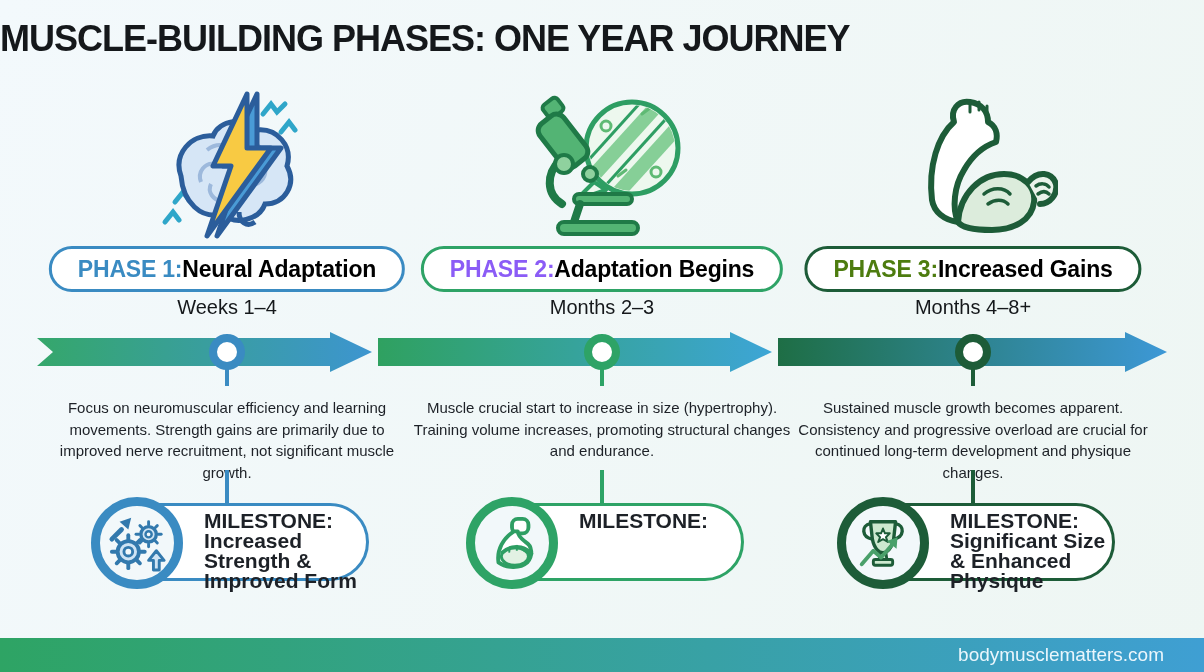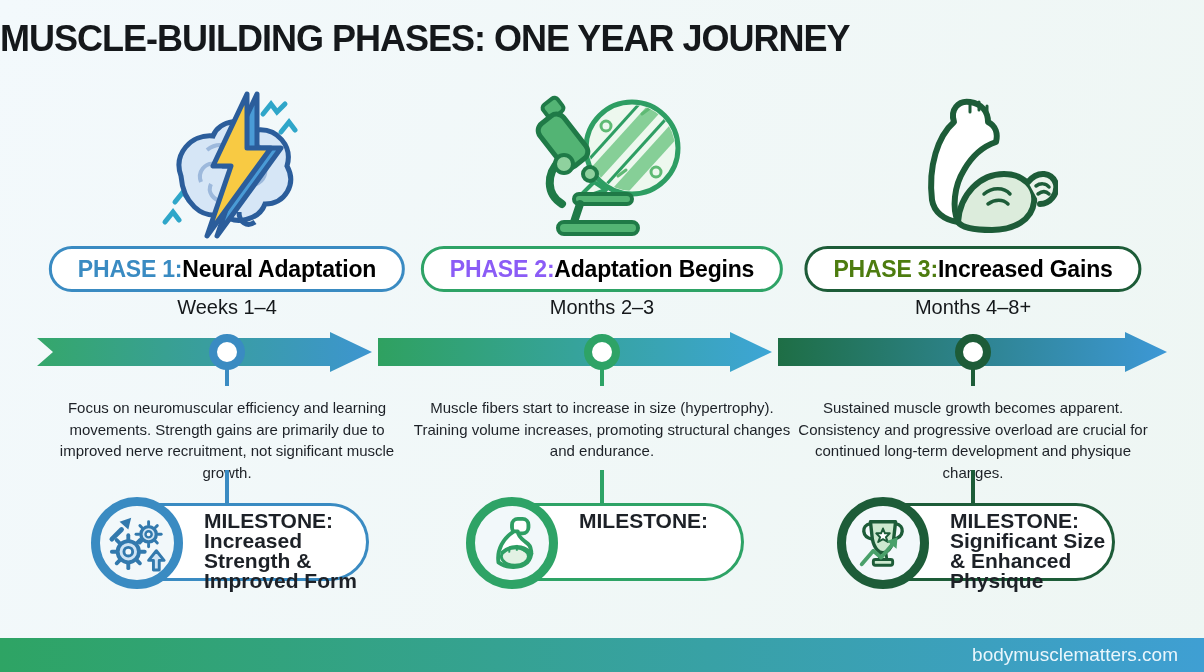--- a/index.html
+++ b/index.html
@@ -29,21 +29,21 @@
     display:flex;align-items:center;justify-content:center;}
   .badge-text{position:absolute;left:172px;top:511px;width:164px;
     font-size:21px;font-weight:bold;line-height:20px;color:#1d2127;}
   .c1-border{border-color:#3a8bc2}.c2-border{border-color:#2ea366}.c3-border{border-color:#1d5c38}
   .c1-text{color:#3a8bc2}.c2-text{color:#8b5cf6}.c3-text{color:#4d7c0f}
   .c1-bg{background:#3a8bc2}.c2-bg{background:#2ea366}.c3-bg{background:#1d5c38}
   .timeline-svg{position:absolute;left:0;top:332px;pointer-events:none;}
   .footer{position:absolute;left:0;bottom:0;width:1204px;height:34px;
     background:linear-gradient(90deg,#2ea464 0%,#3f9fd3 100%);
     display:flex;align-items:center;justify-content:flex-end;
-    padding-right:26px;box-sizing:border-box;font-size:19px;color:#eaf6fc;font-weight:500;}
+    padding-right:40px;box-sizing:border-box;font-size:19px;color:#eaf6fc;font-weight:500;}
 </style>
 </head>
 <body>
 
 <div class="canvas">
 
   <div class="title">MUSCLE-BUILDING PHASES: ONE YEAR JOURNEY</div>
 
   <div class="col" id="col1">
     <svg class="phase-icon" width="160" height="150" viewBox="0 0 160 150">
@@ -139,21 +139,21 @@
       <rect x="52" y="104" width="58" height="10" rx="5" fill="#53b474" stroke="#1f7a47" stroke-width="4"></rect>
       <path d="M58,114 L52,132" stroke="#1f7a47" stroke-width="8" stroke-linecap="round"></path>
       <rect x="36" y="132" width="80" height="12" rx="6" fill="#53b474" stroke="#1f7a47" stroke-width="4"></rect>
     </svg>
 
     <div class="pill c2-border">
       <span class="prefix c2-text">PHASE 2:</span>
       <span class="name">Adaptation Begins</span>
     </div>
     <div class="timeframe">Months 2–3</div>
-    <div class="desc">Muscle fibers start to increase in size (hypertrophy). Training volume increases, promoting structural changes and endurance.</div>
+    <div class="desc">Muscle crucial start to increase in size (hypertrophy). Training volume increases, promoting structural changes and endurance.</div>
     <div class="connector c2-bg"></div>
 
     <div class="badge-pill c2-border"></div>
     <div class="badge-circle c2-border">
       <svg width="58" height="58" viewBox="0 0 60 60">
         <rect x="30" y="5" width="17" height="15" rx="6" fill="#fff" stroke="#2e9e63" stroke-width="4"></rect>
         <path d="M32,18 C21,25 14,37 16,50 C24,56 38,57 46,50 C52,43 51,33 44,29 C39,25 36,22 36,18 Z" fill="#fff" stroke="#2e9e63" stroke-width="4" stroke-linejoin="round"></path>
         <ellipse cx="33" cy="44" rx="14" ry="9" fill="#e2f1e3" stroke="#2e9e63" stroke-width="3"></ellipse>
         <path d="M20,40 C28,32 42,32 50,41" fill="none" stroke="#2e9e63" stroke-width="4" stroke-linecap="round"></path>
         <line x1="28" y1="34" x2="27" y2="40" stroke="#2e9e63" stroke-width="2"></line>

